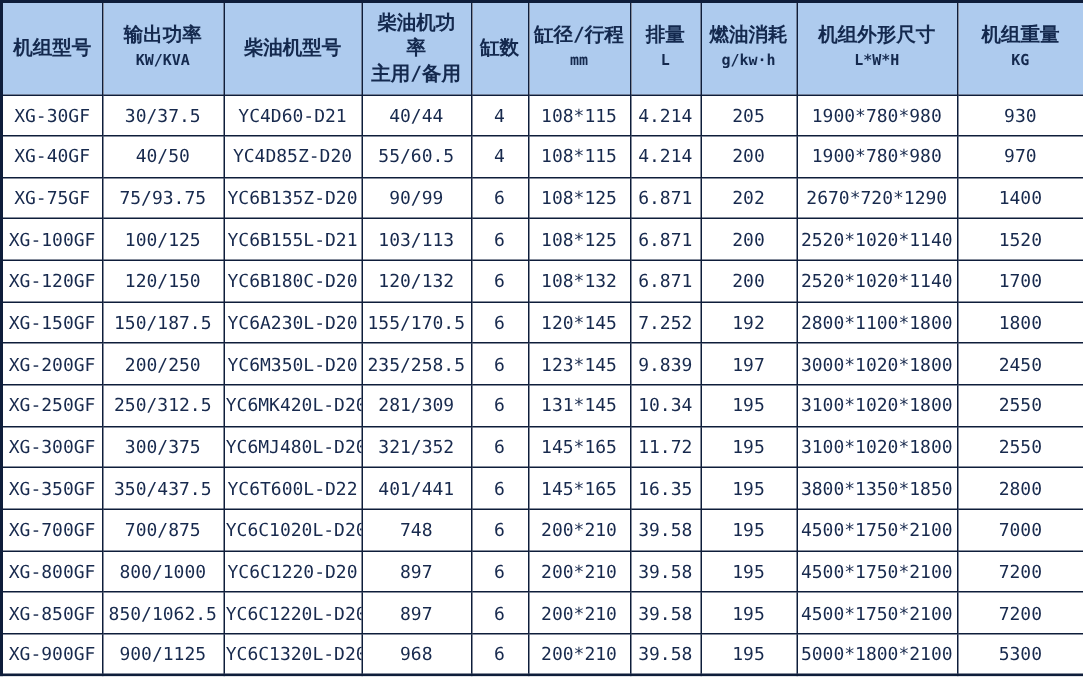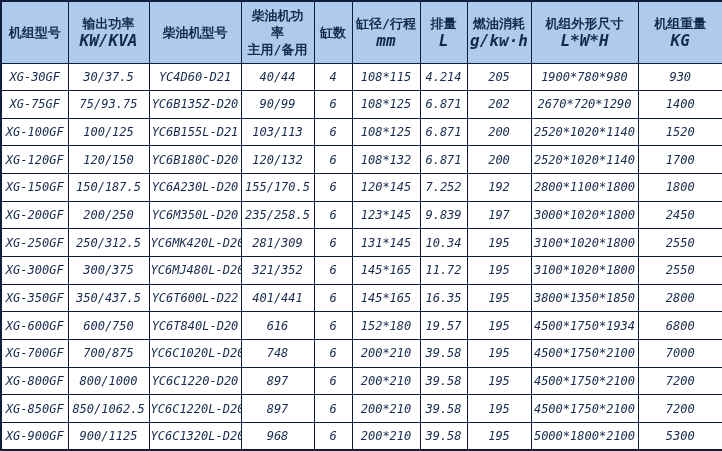--- a/index.html
+++ b/index.html
@@ -23,31 +23,31 @@
   table.spec th, table.spec td {
     border: 1px solid #0e1d3a;
     text-align: center;
     vertical-align: middle;
     padding: 0 1px;
     overflow: hidden;
     white-space: nowrap;
   }
   table.spec { border: 2px solid #0e1d3a; }
   thead tr { height: 62px; }
-  tbody tr { height: 21.5px; font-style: italic; }
+  tbody tr { height: 21.5px; }
   thead th {
     background: #aecbee;
     color: #14294e;
     font-size: 13px;
     font-weight: bold;
     border-bottom: 2px solid #0e1d3a;
     white-space: normal;
   }
   thead th .hline { line-height: 17px; }
-  thead th .hline.latin { font-size: 16px; font-weight: bold; font-style: italic; }
+  thead th .hline.latin { font-size: 10px; font-weight: bold; }
   tbody td {
     background: #ffffff;
     color: #17294d;
     font-size: 12px;
   }
   
   col.c0 { width: 67px; }
   col.c1 { width: 81px; }
   col.c2 { width: 92px; }
   col.c3 { width: 73px; }
@@ -124,20 +124,32 @@
           <td>YC4D60-D21</td>
           <td>40/44</td>
           <td>4</td>
           <td>108*115</td>
           <td>4.214</td>
           <td>205</td>
           <td>1900*780*980</td>
           <td>930</td>
         </tr>
         <tr>
+          <td>XG-40GF</td>
+          <td>40/50</td>
+          <td>YC4D85Z-D20</td>
+          <td>55/60.5</td>
+          <td>4</td>
+          <td>108*115</td>
+          <td>4.214</td>
+          <td>200</td>
+          <td>1900*780*980</td>
+          <td>970</td>
+        </tr>
+        <tr>
           <td>XG-75GF</td>
           <td>75/93.75</td>
           <td>YC6B135Z-D20</td>
           <td>90/99</td>
           <td>6</td>
           <td>108*125</td>
           <td>6.871</td>
           <td>202</td>
           <td>2670*720*1290</td>
           <td>1400</td>
@@ -220,32 +232,20 @@
           <td>YC6T600L-D22</td>
           <td>401/441</td>
           <td>6</td>
           <td>145*165</td>
           <td>16.35</td>
           <td>195</td>
           <td>3800*1350*1850</td>
           <td>2800</td>
         </tr>
         <tr>
-          <td>XG-600GF</td>
-          <td>600/750</td>
-          <td>YC6T840L-D20</td>
-          <td>616</td>
-          <td>6</td>
-          <td>152*180</td>
-          <td>19.57</td>
-          <td>195</td>
-          <td>4500*1750*1934</td>
-          <td>6800</td>
-        </tr>
-        <tr>
           <td>XG-700GF</td>
           <td>700/875</td>
           <td>YC6C1020L-D20</td>
           <td>748</td>
           <td>6</td>
           <td>200*210</td>
           <td>39.58</td>
           <td>195</td>
           <td>4500*1750*2100</td>
           <td>7000</td>

